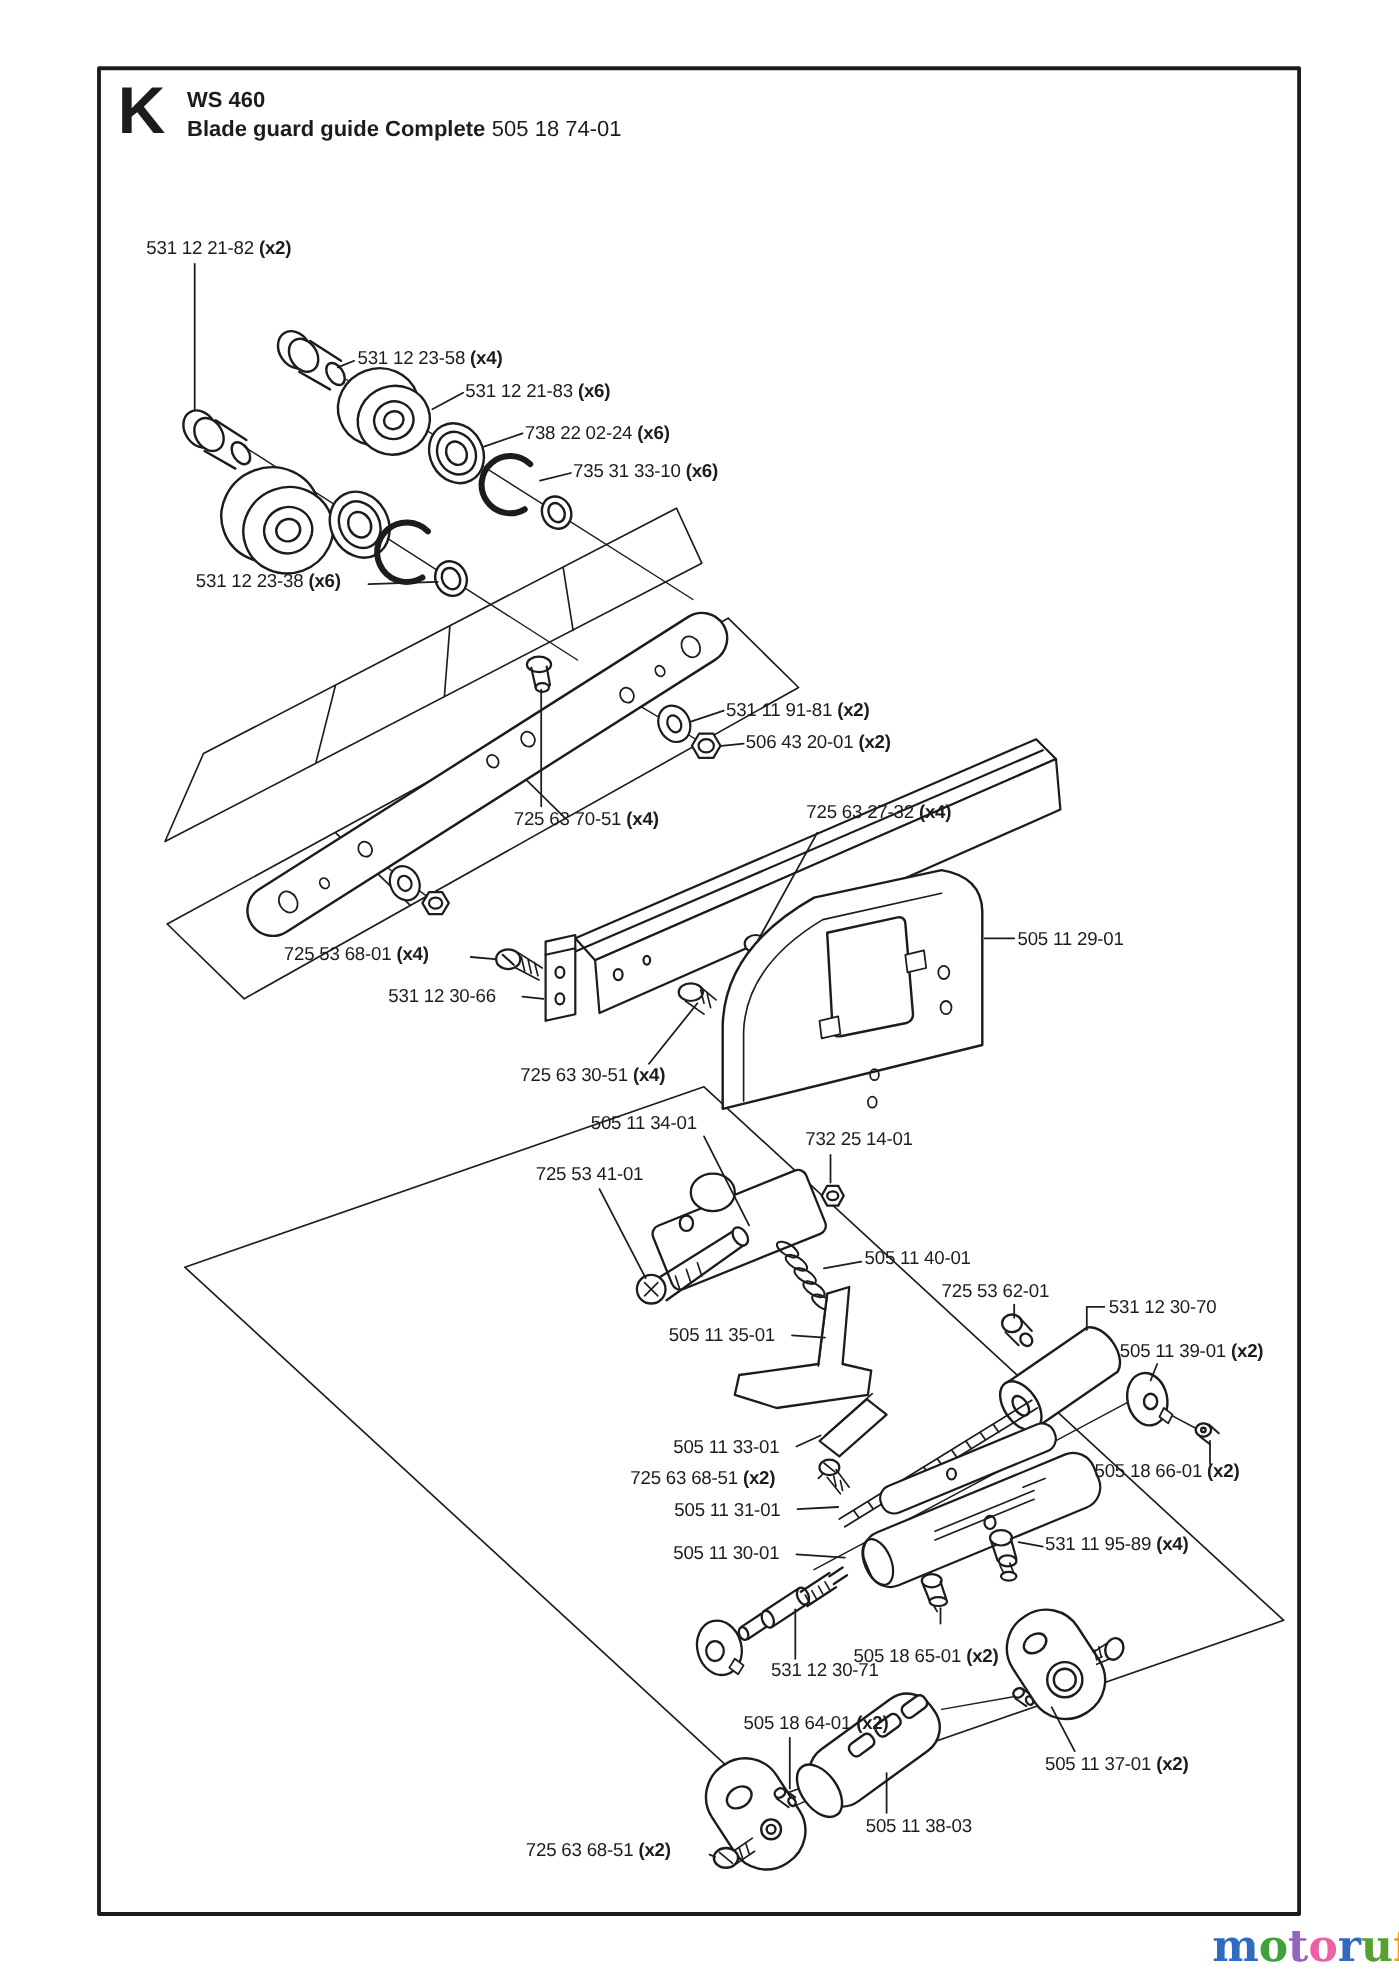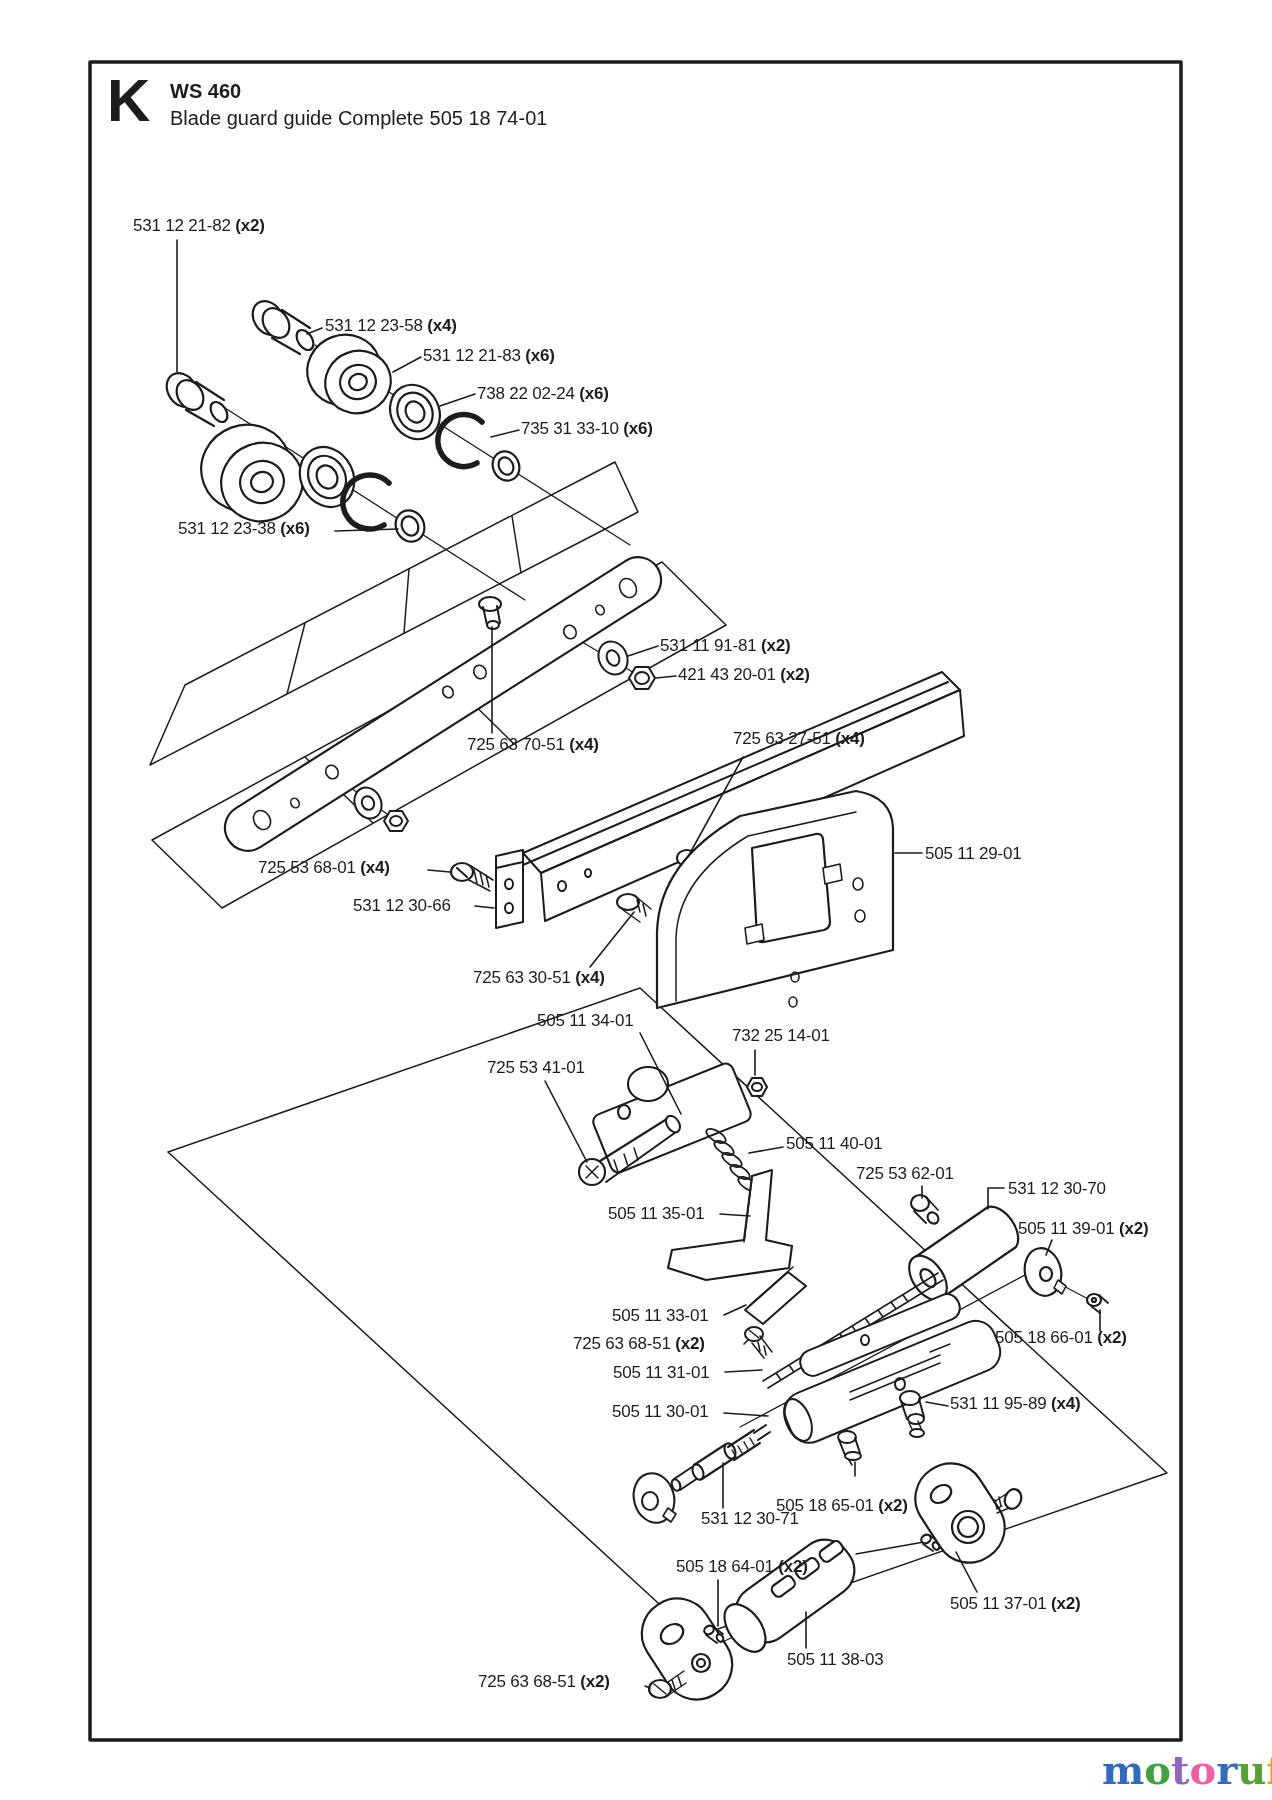--- a/index.html
+++ b/index.html
@@ -4,21 +4,21 @@
 <style>
   html,body{margin:0;padding:0;background:#fff;}
   body{width:1272px;height:1800px;position:relative;font-family:"Liberation Sans",sans-serif;color:#1c1c1c;}
   .page{position:absolute;left:0;top:0;width:1272px;height:1800px;background:#fff;overflow:hidden;}
   svg.art{position:absolute;left:0;top:0;}
   svg .ln{stroke:#1c1c1c;fill:none;stroke-linecap:round;stroke-linejoin:round;}
   svg .w{fill:#ffffff;}
   .hdr-letter{position:absolute;left:107px;top:66px;font-size:60px;font-weight:700;letter-spacing:-2px;}
   .hdr-model{position:absolute;left:170px;top:80px;font-size:20px;font-weight:700;}
   .hdr-title{position:absolute;left:170px;top:107px;font-size:20px;}
-  .hdr-title .bold{font-weight:400;}
+  .hdr-title .bold{font-weight:700;}
   .hdr-title .pn{margin-left:6px;}
   .plabel{position:absolute;font-size:17px;line-height:1.05;white-space:nowrap;letter-spacing:-0.2px;}
   .plabel .qty{font-weight:700;}
   .logo{position:absolute;left:1102px;top:1750px;font-family:"DejaVu Serif",serif;font-weight:700;font-size:40px;line-height:1;white-space:nowrap;}
 </style>
 </head>
 <body>
 
 <div class="page">
 
@@ -349,22 +349,22 @@
   </div>
 
   <div>
       <div class="plabel" style="left: 133px; top: 217px;"><span>531 12 21-82</span> <span class="qty">(x2)</span></div>
       <div class="plabel" style="left: 325px; top: 317px;"><span>531 12 23-58</span> <span class="qty">(x4)</span></div>
       <div class="plabel" style="left: 423px; top: 347px;"><span>531 12 21-83</span> <span class="qty">(x6)</span></div>
       <div class="plabel" style="left: 477px; top: 385px;"><span>738 22 02-24</span> <span class="qty">(x6)</span></div>
       <div class="plabel" style="left: 521px; top: 420px;"><span>735 31 33-10</span> <span class="qty">(x6)</span></div>
       <div class="plabel" style="left: 178px; top: 520px;"><span>531 12 23-38</span> <span class="qty">(x6)</span></div>
       <div class="plabel" style="left: 660px; top: 637px;"><span>531 11 91-81</span> <span class="qty">(x2)</span></div>
-      <div class="plabel" style="left: 678px; top: 666px;"><span>421 43 20-01</span> <span class="qty">(x2)</span></div>
-      <div class="plabel" style="left: 733px; top: 730px;"><span>725 63 27-51</span> <span class="qty">(x4)</span></div>
+      <div class="plabel" style="left: 678px; top: 666px;"><span>506 43 20-01</span> <span class="qty">(x2)</span></div>
+      <div class="plabel" style="left: 733px; top: 730px;"><span>725 63 27-32</span> <span class="qty">(x4)</span></div>
       <div class="plabel" style="left: 467px; top: 736px;"><span>725 63 70-51</span> <span class="qty">(x4)</span></div>
       <div class="plabel" style="left: 258px; top: 859px;"><span>725 53 68-01</span> <span class="qty">(x4)</span></div>
       <div class="plabel" style="left: 353px; top: 897px;"><span>531 12 30-66</span> <span class="qty"></span></div>
       <div class="plabel" style="left: 925px; top: 845px;"><span>505 11 29-01</span> <span class="qty"></span></div>
       <div class="plabel" style="left: 473px; top: 969px;"><span>725 63 30-51</span> <span class="qty">(x4)</span></div>
       <div class="plabel" style="left: 537px; top: 1012px;"><span>505 11 34-01</span> <span class="qty"></span></div>
       <div class="plabel" style="left: 732px; top: 1027px;"><span>732 25 14-01</span> <span class="qty"></span></div>
       <div class="plabel" style="left: 458px; top: 1059px; margin-left: 29px;"><span>725 53 41-01</span> <span class="qty"></span></div>
       <div class="plabel" style="left: 786px; top: 1135px;"><span>505 11 40-01</span> <span class="qty"></span></div>
       <div class="plabel" style="left: 856px; top: 1165px;"><span>725 53 62-01</span> <span class="qty"></span></div>

